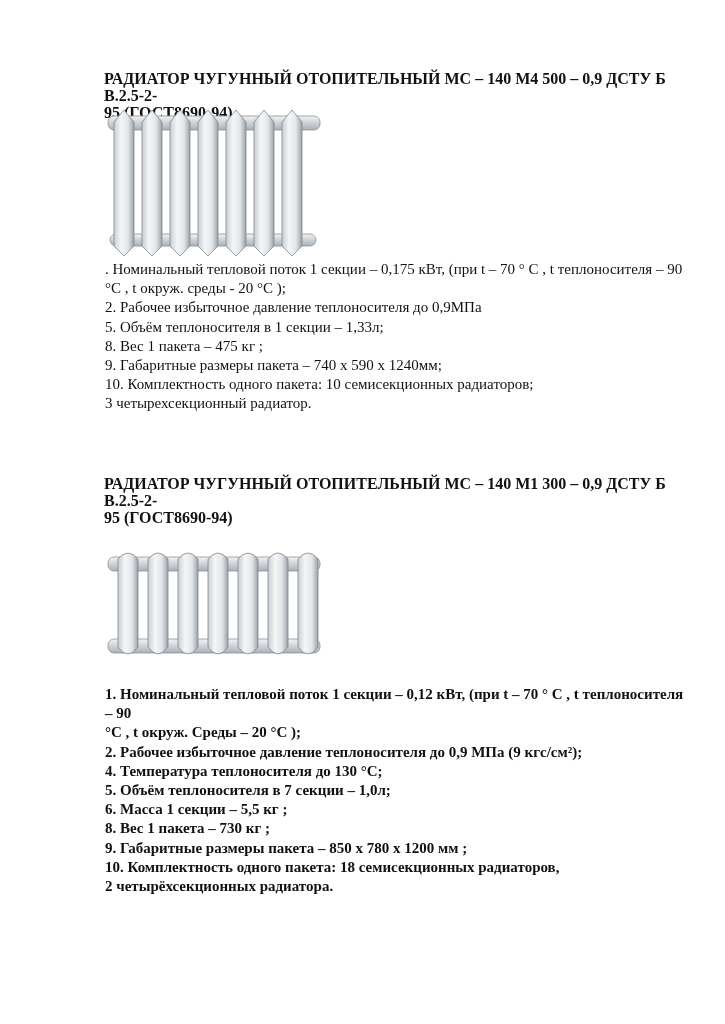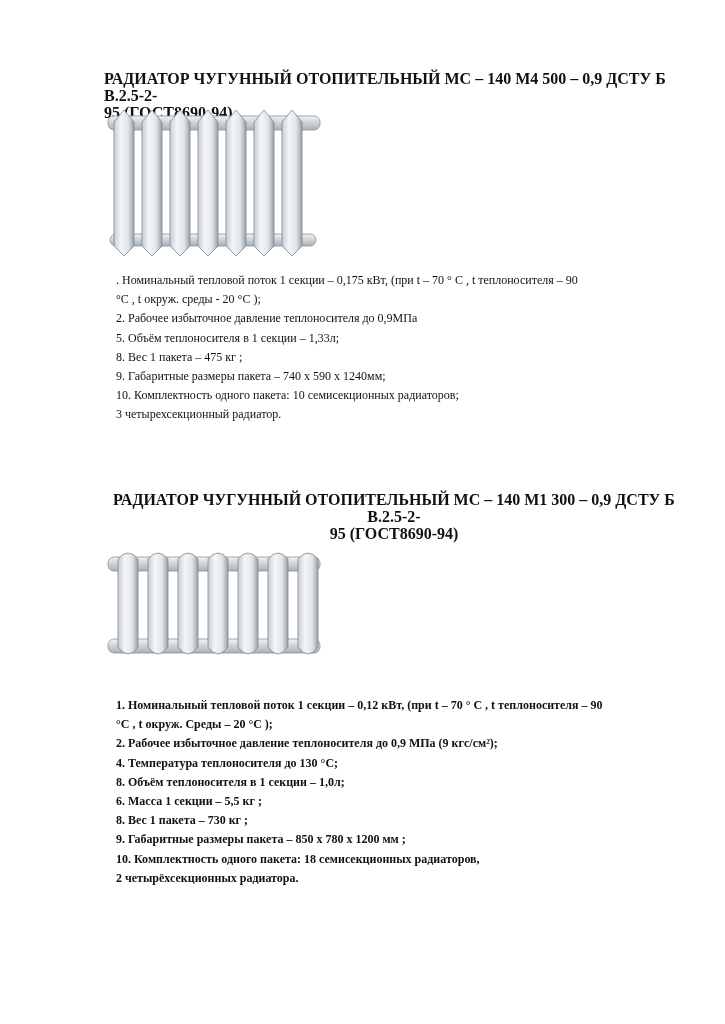--- a/index.html
+++ b/index.html
@@ -1,28 +1,28 @@
 <!DOCTYPE html>
 <html><head>
 <meta charset="utf-8">
 <style>
   html, body { margin: 0; padding: 0; background: #ffffff; }
   body { width: 725px; height: 1024px; position: relative; overflow: hidden;
          font-family: "Liberation Serif", serif; color: #111; }
   .page { position: absolute; left: 104px; top: 0; width: 580px; }
   .heading { position: absolute; left: 0; width: 580px; font-weight: bold;
              font-size: 16px; line-height: 17px; margin: 0; }
-  .specs { position: absolute; left: 0; width: 580px; font-size: 12px;
-           line-height: 19.2px; margin: 12px; padding: 0; list-style: none; }
+  .specs { position: absolute; left: 0; width: 580px; font-size: 15px;
+           line-height: 19.2px; margin: 1px; padding: 0; list-style: none; }
   .specs li { white-space: pre-wrap; }
   .img { position: absolute; left: 0; }
   #h1 { top: 70px; }
   #img1 { top: 104px; width: 222px; height: 152px; }
   #specs1 { top: 259px; }
-  #h2 { top: 491px; text-align: center; }
+  #h2 { top: 475px; }
   #img2 { top: 543px; width: 222px; height: 120px; }
   #specs2 { top: 684px; font-weight: bold; }
 </style>
 </head>
 <body>
 
 <div class="page">
 
   <h2 class="heading" id="h1">
     <span>РАДИАТОР ЧУГУННЫЙ ОТОПИТЕЛЬНЫЙ МС – 140 М4 500 – 0,9 ДСТУ Б В.2.5-2-</span><br>
@@ -83,21 +83,21 @@
       <path d="M164 16 Q174 4 184 16 L184 104 Q174 118 164 104 Z" fill="url(#fin)"></path>
       <path d="M194 16 Q204 4 214 16 L214 104 Q204 118 194 104 Z" fill="url(#fin)"></path>
     </g>
   </svg>
 
   <ul class="specs" id="specs2">
     <li>1. Номинальный тепловой поток 1 секции – 0,12 кВт, (при t – 70 ° C , t теплоносителя – 90</li>
     <li>°C , t окруж. Среды – 20 °C );</li>
     <li>2. Рабочее избыточное давление теплоносителя до 0,9 МПа (9 кгс/см²);</li>
     <li>4. Температура теплоносителя до 130 °C;</li>
-    <li>8. Объём теплоносителя в 1 секции – 1,0л;</li>
+    <li>5. Объём теплоносителя в 7 секции – 1,0л;</li>
     <li>6. Масса 1 секции – 5,5 кг ;</li>
     <li>8. Вес 1 пакета – 730 кг ;</li>
     <li>9. Габаритные размеры пакета – 850 х 780 х 1200 мм ;</li>
     <li>10. Комплектность одного пакета: 18 семисекционных радиаторов,</li>
     <li>2 четырёхсекционных радиатора.</li>
   </ul>
 
 </div>
 
 </body></html>

